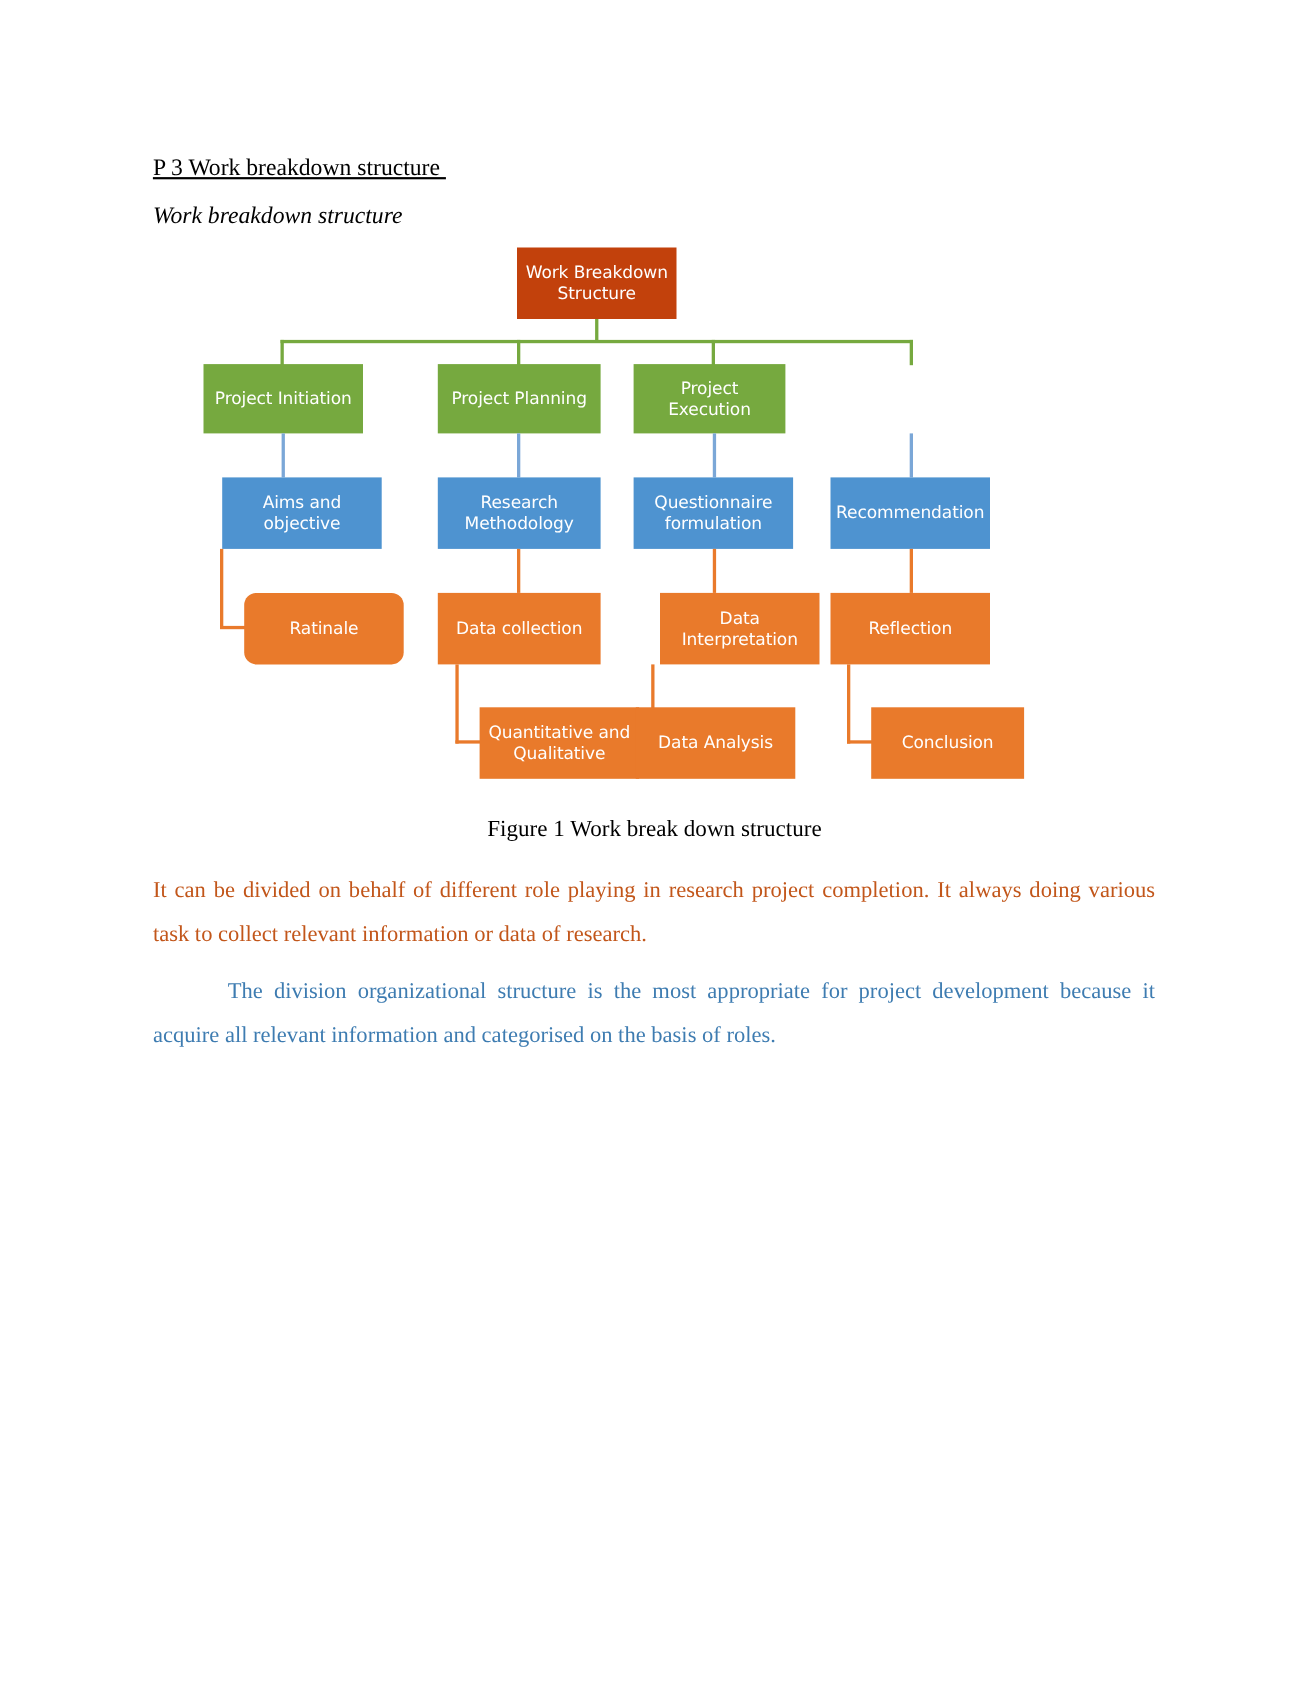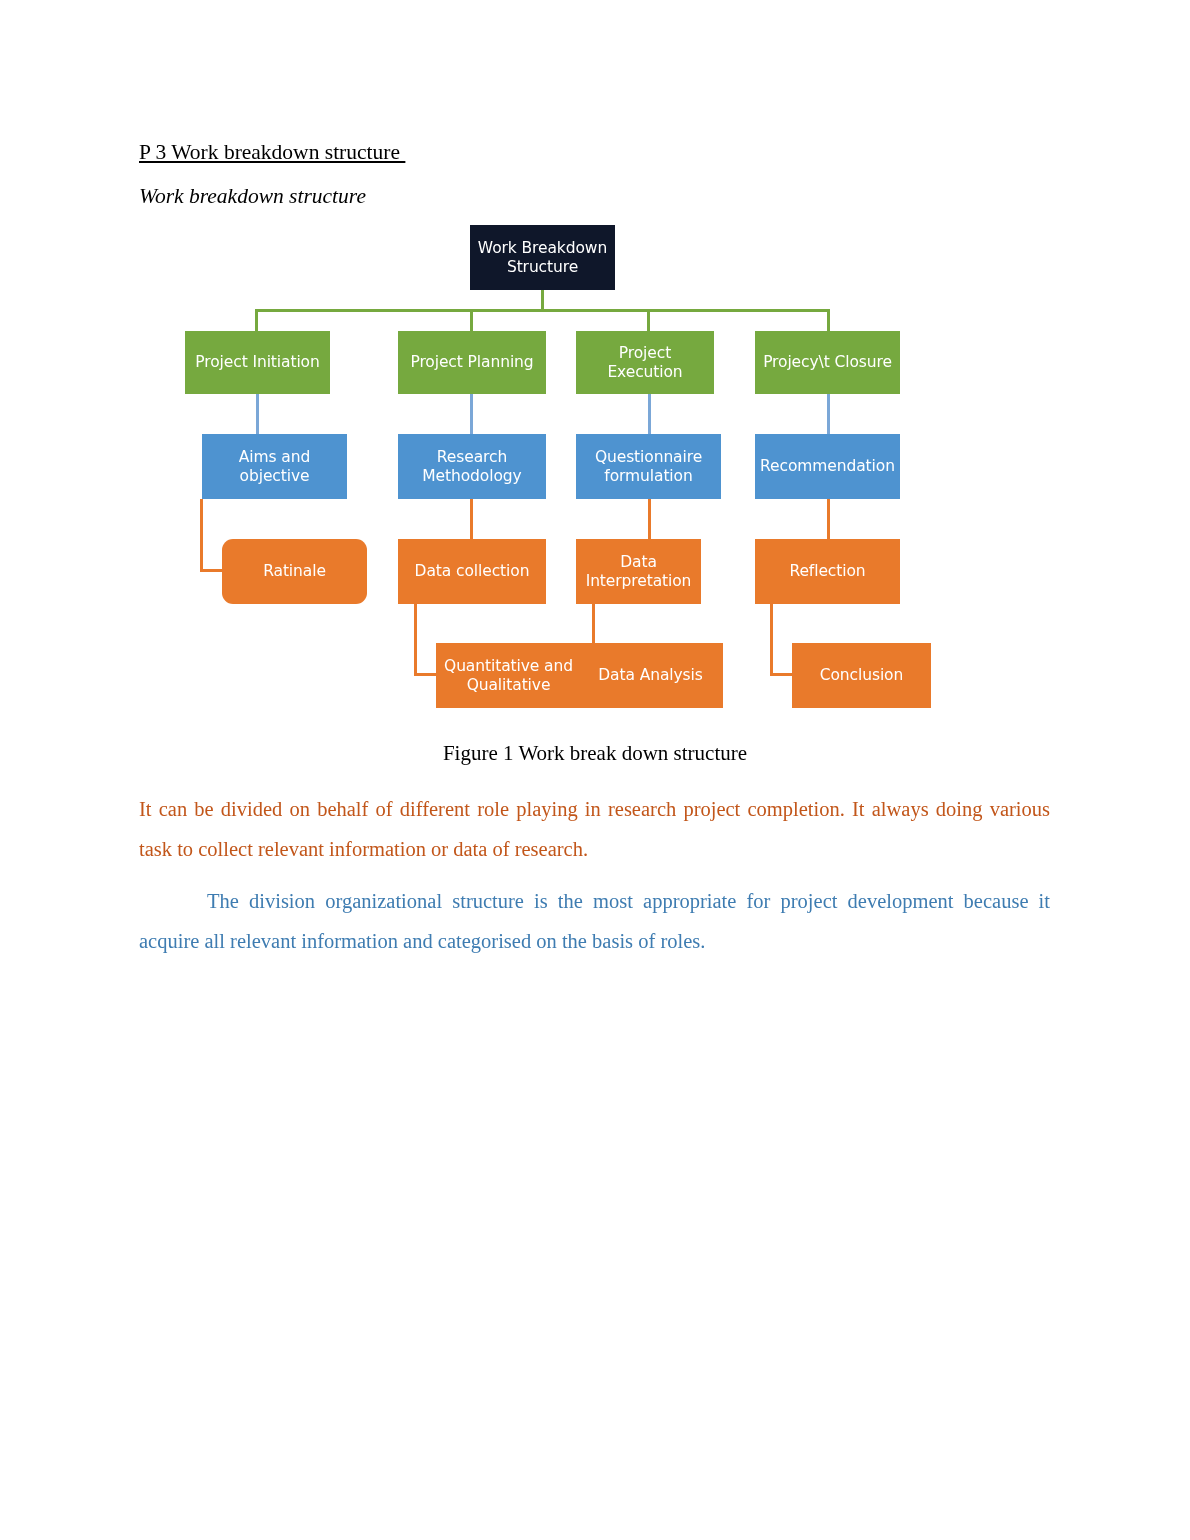--- a/index.html
+++ b/index.html
@@ -62,21 +62,21 @@
     justify-content: center;
     text-align: center;
     color: #ffffff;
     font-family: "DejaVu Sans", "Liberation Sans", sans-serif;
     font-size: 15.5px;
     line-height: 19px;
     letter-spacing: -0.1px;
     padding: 2px 4px;
     white-space: pre-line;
   }
-  .node.amber  { background: #0f172a; text-align: center; }
+  .node.amber  { background: #c2410c; text-align: center; }
   .node.green  { background: #76A93F; }
   .node.blue   { background: #4E93D0; }
   .node.orange { background: #E97A2B; }
 
   .conn {
     position: absolute;
     background: transparent;
   }
   .conn.v-green  { background: #76A93F; width: 3px; }
   .conn.h-green  { background: #76A93F; height: 3px; }
@@ -128,21 +128,20 @@
     <div class="conn h-green" style="left:255px; top:309px; width:575px;"></div>
 
     <div class="conn v-green" style="left:255px; top:309px; height:23px;"></div>
     <div class="conn v-green" style="left:470px; top:309px; height:23px;"></div>
     <div class="conn v-green" style="left:647px; top:309px; height:23px;"></div>
     <div class="conn v-green" style="left:827px; top:309px; height:23px;"></div>
 
     <div class="node green" style="left:185px; top:331px; width:145px; height:63px;">Project Initiation</div>
     <div class="node green" style="left:398px; top:331px; width:148px; height:63px;">Project Planning</div>
     <div class="node green" style="left:576px; top:331px; width:138px; height:63px;">Project Execution</div>
-    <div class="node green" style="left:755px; top:331px; width:145px; height:63px;">Projecy\t Closure</div>
 
     <div class="conn v-blue" style="left:256px; top:394px; height:40px;"></div>
     <div class="conn v-blue" style="left:470px; top:394px; height:40px;"></div>
     <div class="conn v-blue" style="left:648px; top:394px; height:40px;"></div>
     <div class="conn v-blue" style="left:827px; top:394px; height:40px;"></div>
 
     <div class="node blue" style="left:185px; top:434px; width:145px; height:65px;margin-left:17px;">Aims and
 objective</div>
     <div class="node blue" style="left:398px; top:434px; width:148px; height:65px;">Research
 Methodology</div>
@@ -152,21 +151,21 @@
 
     <div class="conn v-orange" style="left:200px; top:499px; height:72px;"></div>
     <div class="conn h-orange" style="left:200px; top:569px; width:25px;"></div>
 
     <div class="conn v-orange" style="left:470px; top:499px; height:40px;"></div>
     <div class="conn v-orange" style="left:648px; top:499px; height:40px;"></div>
     <div class="conn v-orange" style="left:827px; top:499px; height:40px;"></div>
 
     <div class="node orange" style="left:222px; top:539px; width:145px; height:65px;border-radius:11px;">Ratinale</div>
     <div class="node orange" style="left:398px; top:539px; width:148px; height:65px;">Data collection</div>
-    <div class="node orange" style="left:576px; top:539px; width:125px; height:65px;">Data
+    <div class="node orange" style="left:600px; top:539px; width:145px; height:65px;">Data
 Interpretation</div>
     <div class="node orange" style="left:755px; top:539px; width:145px; height:65px;">Reflection</div>
 
     <div class="conn v-orange" style="left:414px; top:604px; height:72px;"></div>
     <div class="conn h-orange" style="left:414px; top:673px; width:25px;"></div>
 
     <div class="conn v-orange" style="left:592px; top:604px; height:72px;"></div>
     <div class="conn h-orange" style="left:592px; top:673px; width:25px;"></div>
 
     <div class="conn v-orange" style="left:770px; top:604px; height:72px;"></div>

